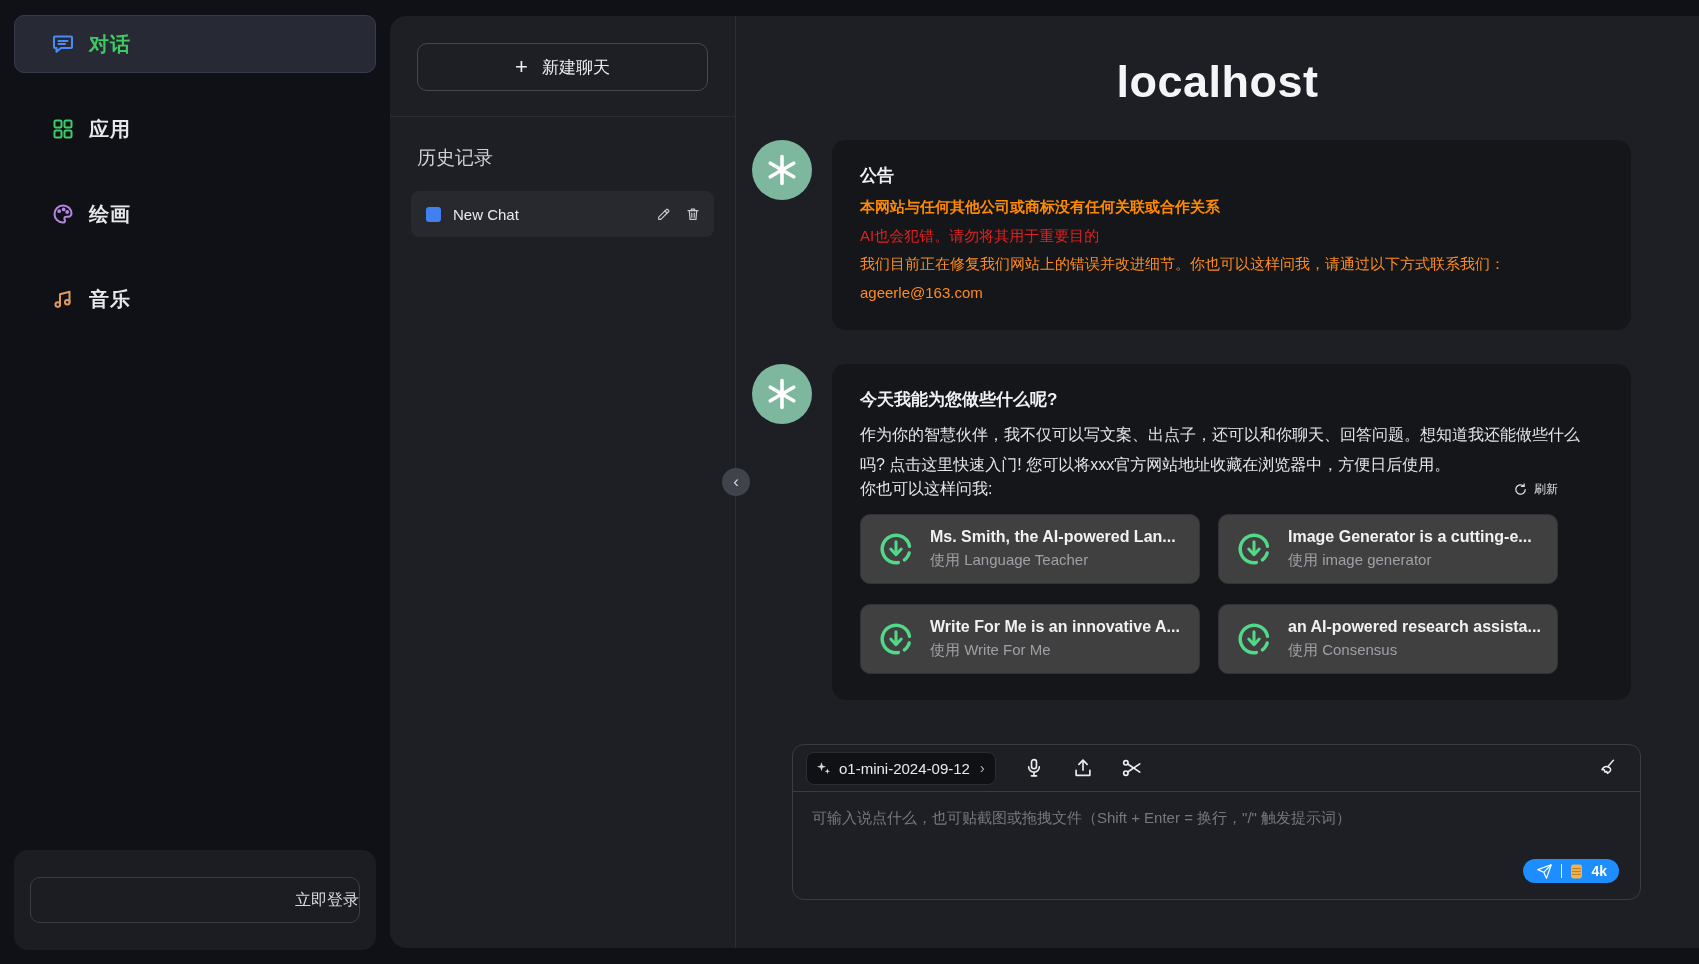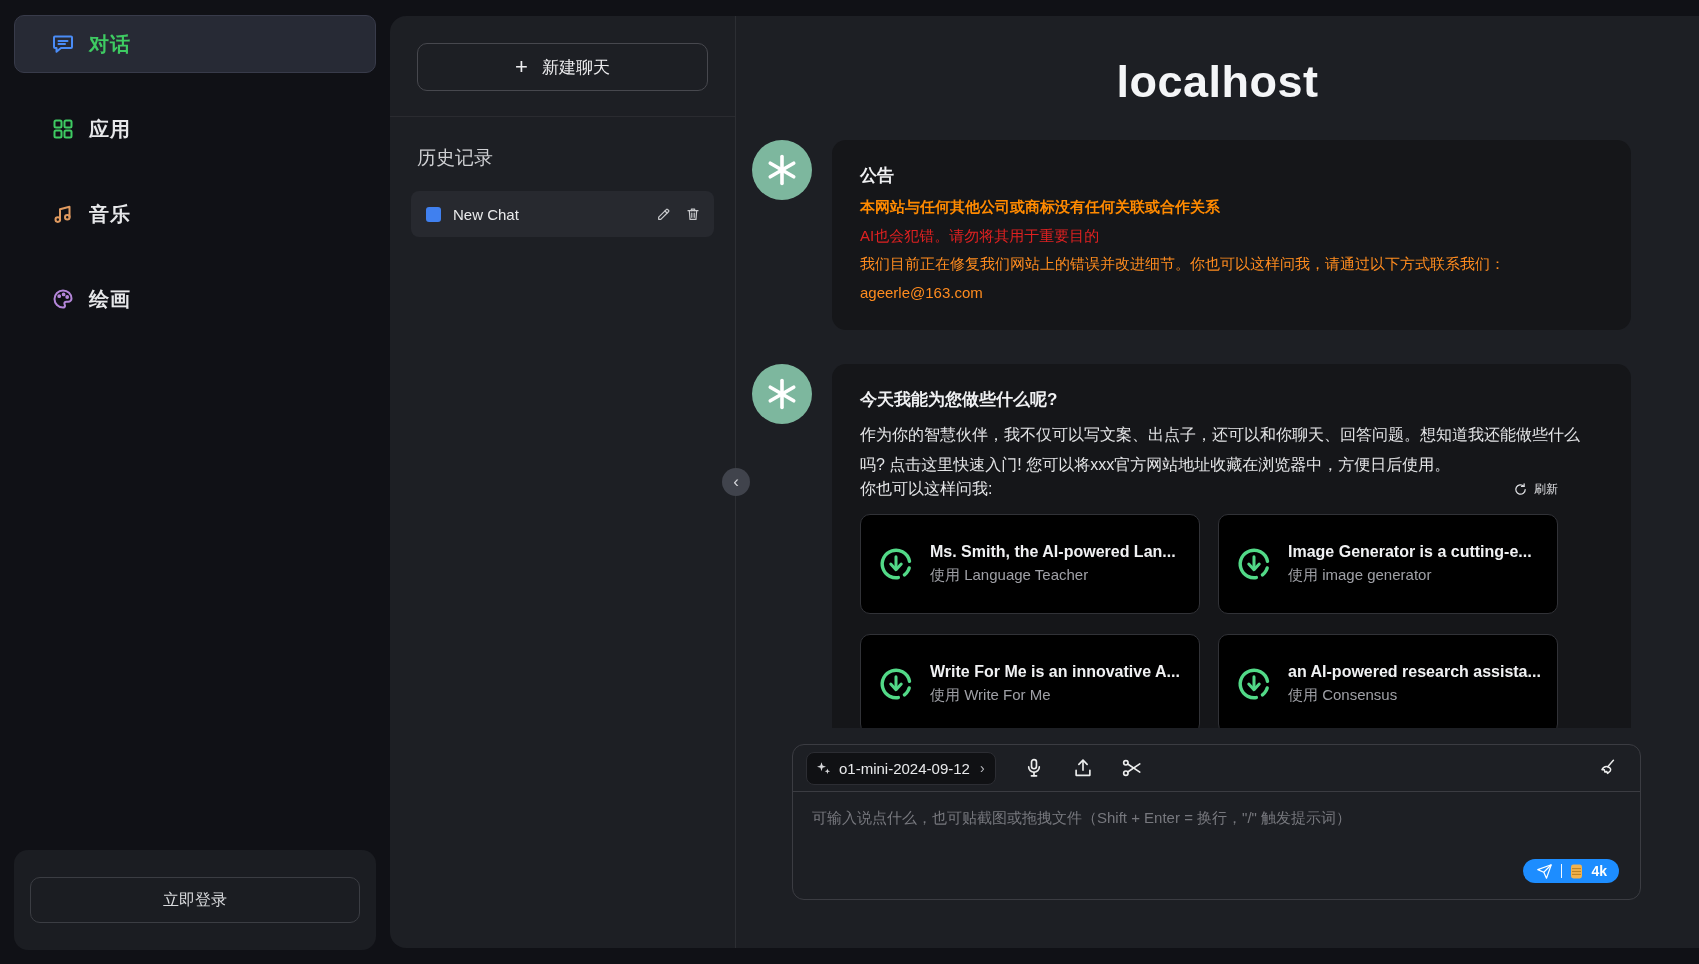--- a/index.html
+++ b/index.html
@@ -19,20 +19,21 @@
   }
   .nav-item.active { background:#272a35; border-color:#383b4a; }
   .nav-label { font-size:20px; font-weight:700; color:#e7e8ea; letter-spacing:1px; }
   .nav-item.active .nav-label { color:#3ecb62; }
   .nav-icon { width:24px; height:24px; display:grid; place-items:center; }
   .login-card { margin-top:auto; background:#1b1d22; border-radius:14px; padding:27px 16px; }
   .login-btn {
     width:100%; height:46px; background:transparent; border:1px solid #3b3d43;
     border-radius:10px; color:#d9dadd; font-size:16px; cursor:pointer;
     font-family:inherit;
+    text-align:right;
   }
   
   .workspace {
     flex:1; margin:16px 0; background:#1d1f24; border-radius:16px 0 0 16px;
     display:flex; position:relative; min-width:0;
   }
   
   .chat-list { width:346px; flex:none; border-right:1px solid #2c2e33; display:flex; flex-direction:column; }
   .new-chat-wrap { padding:27px 27px 25px; }
   .new-chat-btn {
@@ -75,21 +76,21 @@
   .ann.orange { color:#ff8c1f; }
   a.ann { text-decoration:none; width:max-content; }
   .msg-body { font-size:16px; line-height:1.85; color:#e4e5e7; }
   .ask-row { width:698px; display:flex; justify-content:space-between; align-items:center; font-size:16px; color:#e4e5e7; }
   .refresh-btn {
     background:none; border:none; color:#dfe0e3; font-size:12px; cursor:pointer;
     display:flex; align-items:center; gap:6px; font-family:Liberation Sans, sans-serif;
   }
   .sugg-grid { margin-top:14px; display:grid; grid-template-columns:340px 340px; gap:20px 18px; }
   .sugg-card {
-    height:100px; background:#000000; border:1px solid #313237; border-radius:10px;
+    height:70px; background:#404040; border:1px solid #313237; border-radius:10px;
     display:flex; align-items:center; gap:15px; padding:0 16px; cursor:pointer; min-width:0;
   }
   .sugg-texts { min-width:0; }
   .sugg-title { font-size:16px; font-weight:600; color:#f0f1f3; white-space:nowrap; overflow:hidden; }
   .sugg-sub { font-size:15px; color:#9fa0a6; margin-top:5px; white-space:nowrap; overflow:hidden; }
   
   .composer { margin:16px 58px 48px 56px; border:1px solid #3b3c42; border-radius:12px; }
   .composer-toolbar {
     display:flex; align-items:center; gap:27px; height:47px;
     padding:0 22px 0 13px; border-bottom:1px solid #3b3c42;
@@ -136,38 +137,38 @@
         <rect x="3.5" y="3.5" width="7" height="7" rx="1.5"></rect>
           <rect x="13.5" y="3.5" width="7" height="7" rx="1.5"></rect>
         <rect x="3.5" y="13.5" width="7" height="7" rx="1.5"></rect>
           <rect x="13.5" y="13.5" width="7" height="7" rx="1.5"></rect>
       </svg>
     </span>
     <span class="nav-label">应用</span>
   </div>
   <div class="nav-item">
     <span class="nav-icon">
-      <svg width="24" height="24" viewBox="0 0 24 24" fill="none" stroke="#e09a5f" stroke-width="2" stroke-linecap="round" stroke-linejoin="round">
-        <path d="M9 17.5V7.2l9.5-2.4v10.3"></path>
-        <circle cx="6.8" cy="17.6" r="2.3"></circle>
-          <circle cx="16.3" cy="15.2" r="2.3"></circle>
-      </svg>
-    </span>
-    <span class="nav-label">音乐</span>
-  </div>
-  <div class="nav-item">
-    <span class="nav-icon">
       <svg width="24" height="24" viewBox="0 0 24 24" fill="none" stroke="#b486d9" stroke-width="2" stroke-linecap="round">
         <path d="M12 3.5a8.5 8.5 0 1 0 0 17c1.5 0 2-.9 2-1.8 0-.9-.6-1.4-.6-2.2 0-1 .8-1.7 1.9-1.7h1.9c1.8 0 3.3-1.4 3.3-3.2C20.5 7 16.7 3.5 12 3.5z"></path>
         <circle cx="8.2" cy="9.2" r="0.9" fill="#b486d9"></circle>
           <circle cx="12.6" cy="7.4" r="0.9" fill="#b486d9"></circle>
           <circle cx="16.2" cy="10" r="0.9" fill="#b486d9"></circle>
       </svg>
     </span>
     <span class="nav-label">绘画</span>
+  </div>
+  <div class="nav-item">
+    <span class="nav-icon">
+      <svg width="24" height="24" viewBox="0 0 24 24" fill="none" stroke="#e09a5f" stroke-width="2" stroke-linecap="round" stroke-linejoin="round">
+        <path d="M9 17.5V7.2l9.5-2.4v10.3"></path>
+        <circle cx="6.8" cy="17.6" r="2.3"></circle>
+          <circle cx="16.3" cy="15.2" r="2.3"></circle>
+      </svg>
+    </span>
+    <span class="nav-label">音乐</span>
   </div>
   <div class="login-card">
     <button class="login-btn">立即登录</button>
   </div>
 </aside>
 
 <div class="workspace">
 
   <section class="chat-list">
     <div class="new-chat-wrap">

